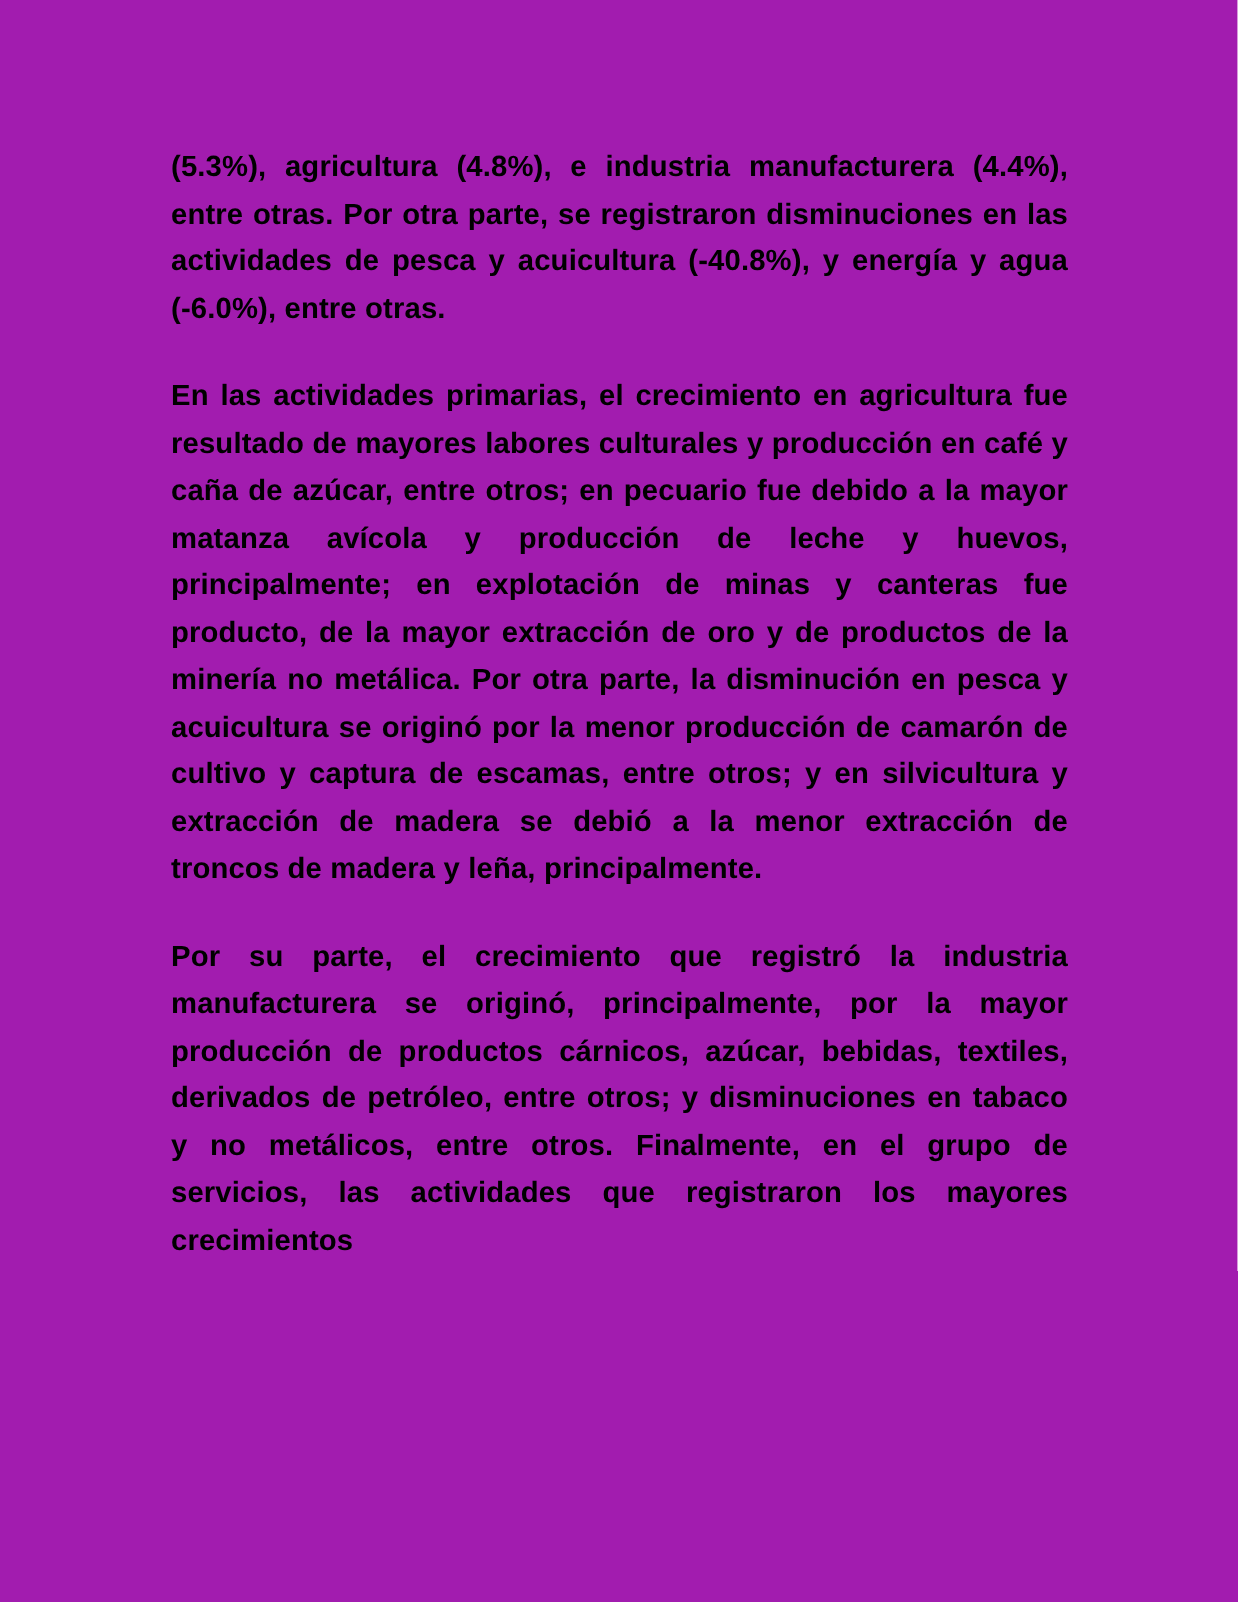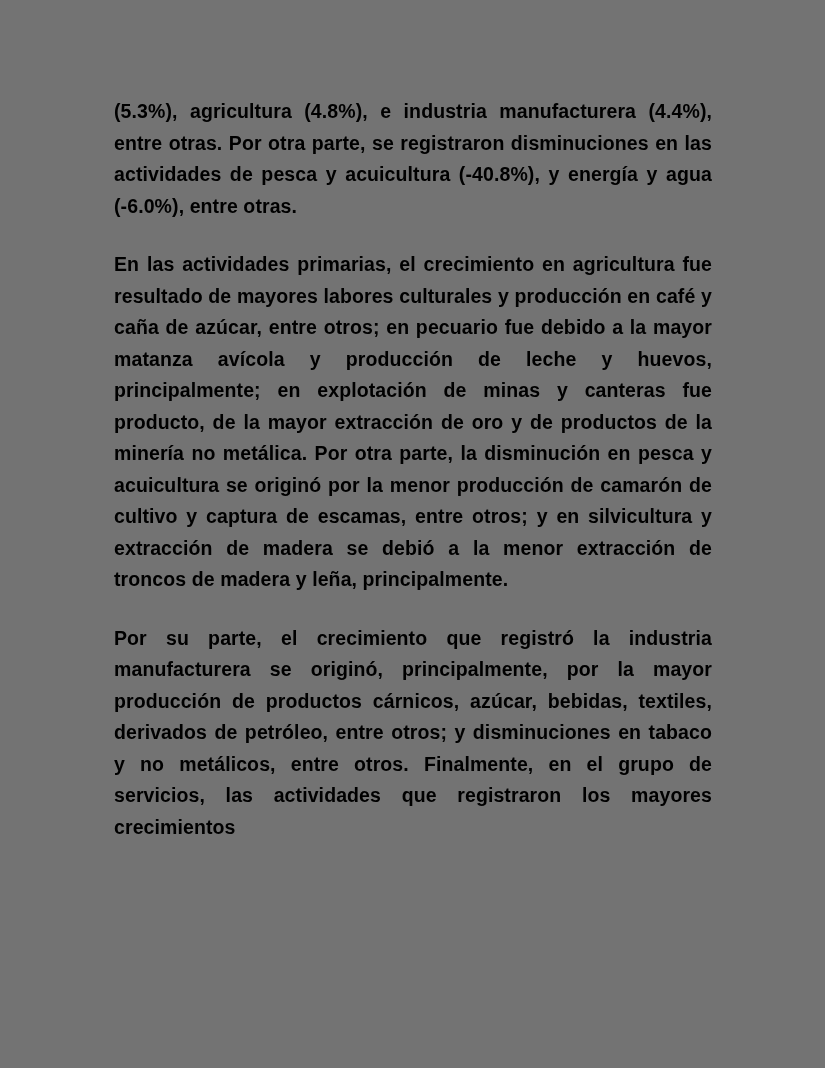--- a/index.html
+++ b/index.html
@@ -4,21 +4,21 @@
 <style>
   html, body {
     margin: 0;
     padding: 0;
     background: #ffffff;
   }
   .page {
     position: relative;
     width: 825px;
     height: 1068px;
-    background: #737373;
+    background: #a21caf;
     overflow: hidden;
     font-family: "Liberation Sans", sans-serif;
   }
   .content {
     position: absolute;
     left: 114px;
     top: 96px;
     width: 598px;
   }
   .para {

